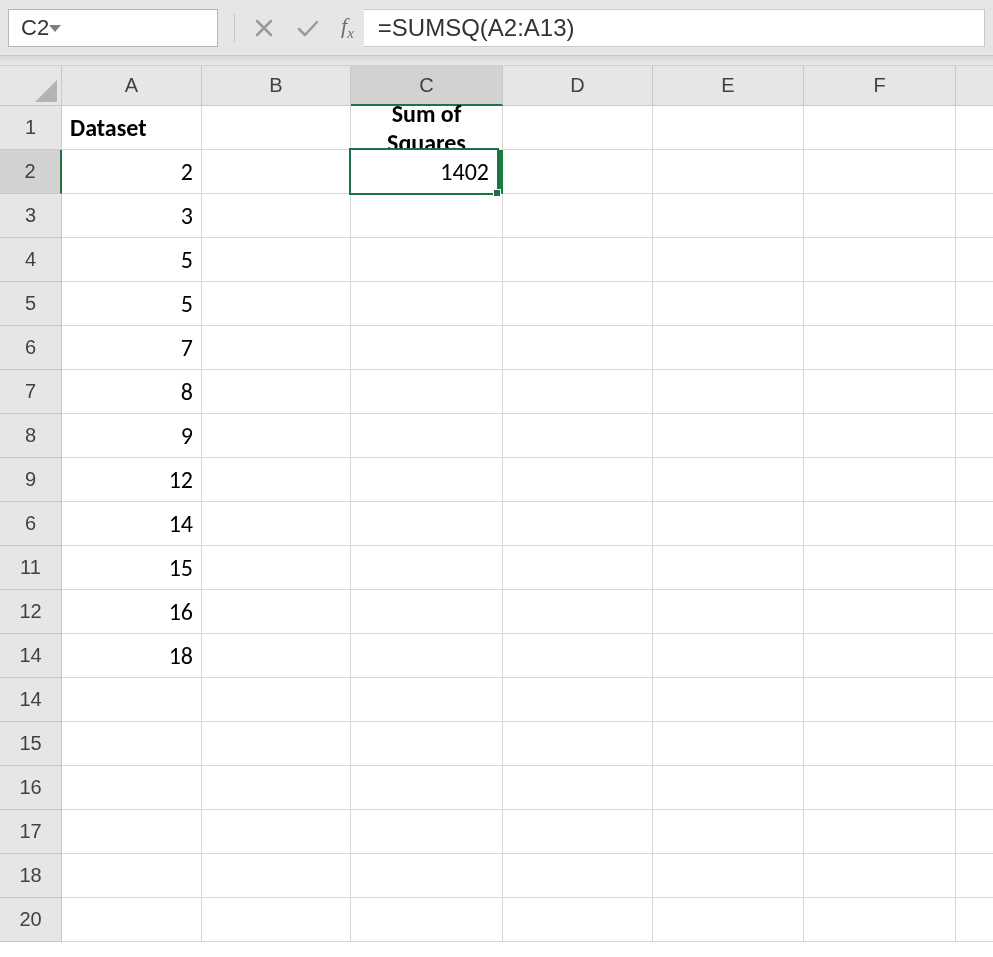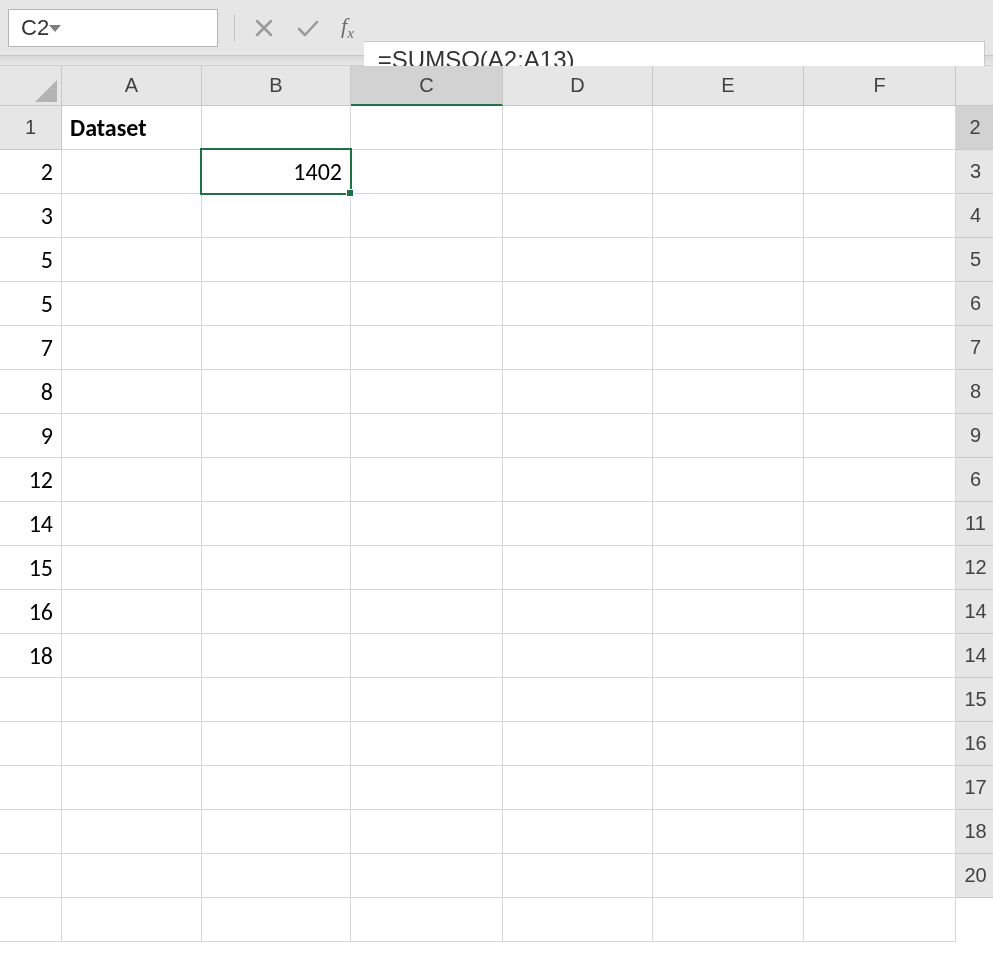--- a/index.html
+++ b/index.html
@@ -75,21 +75,20 @@
     height: 38px;
     background: #ffffff;
     border: 1px solid #c8c8c8;
     border-left: none;
     display: flex;
     align-items: center;
     padding-left: 14px;
     font-size: 24px;
     color: #333;
     font-family: Arial, sans-serif;
-    margin-top: 32px;
   }
   .below-bar-shadow {
     height: 10px;
     background: linear-gradient(#d8d8d8, #e8e8e8);
     border-bottom: 1px solid #cfcfcf;
   }
 
   
   .grid {
     display: grid;
@@ -152,21 +151,21 @@
     padding: 0 8px;
     font-size: 24px;
     color: #000;
     background: #fff;
   }
   .cell.right { justify-content: flex-end; }
   .cell.bold { font-weight: 700; text-align: center; }
   .selwrap {
     position: relative;
     padding: 0;
-    border-right: 1px solid #15803d;
+    border-right: 6px solid #15803d;
     border-bottom: 1px solid #d7d7d7;
     height: 44px;
     background: #fff;
   }
   .selcell {
     position: absolute;
     top: -2px; left: -2px; right: -2px; bottom: -2px;
     border: 2px solid #1e7145;
     display: flex;
     align-items: center;
@@ -218,20 +217,21 @@
     <div class="hdr">A</div>
     <div class="hdr">B</div>
     <div class="hdr selcol">C</div>
     <div class="hdr">D</div>
     <div class="hdr">E</div>
     <div class="hdr">F</div>
     <div class="hdr"></div>
     <div class="rowhdr">1</div>
     <div class="cell bold">Dataset</div>
     <div class="cell"></div>
+    <div class="cell bold">Sum of Squares</div>
     <div class="cell"></div>
     <div class="cell"></div>
     <div class="cell"></div>
     <div class="cell"></div>
     <div class="rowhdr selrow">2</div>
     <div class="cell right">2</div>
     <div class="cell"></div>
     <div class="selwrap">
       <div class="selcell">1402</div>
       <div class="fillh"></div>

